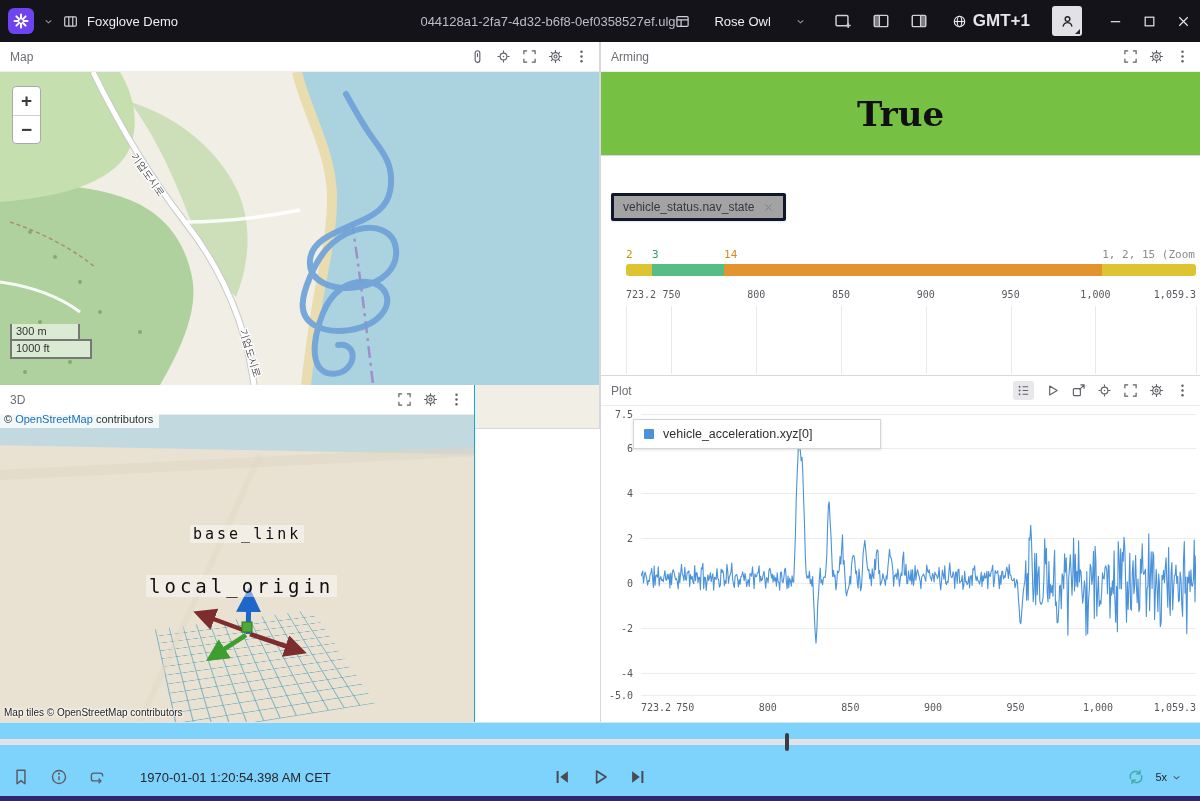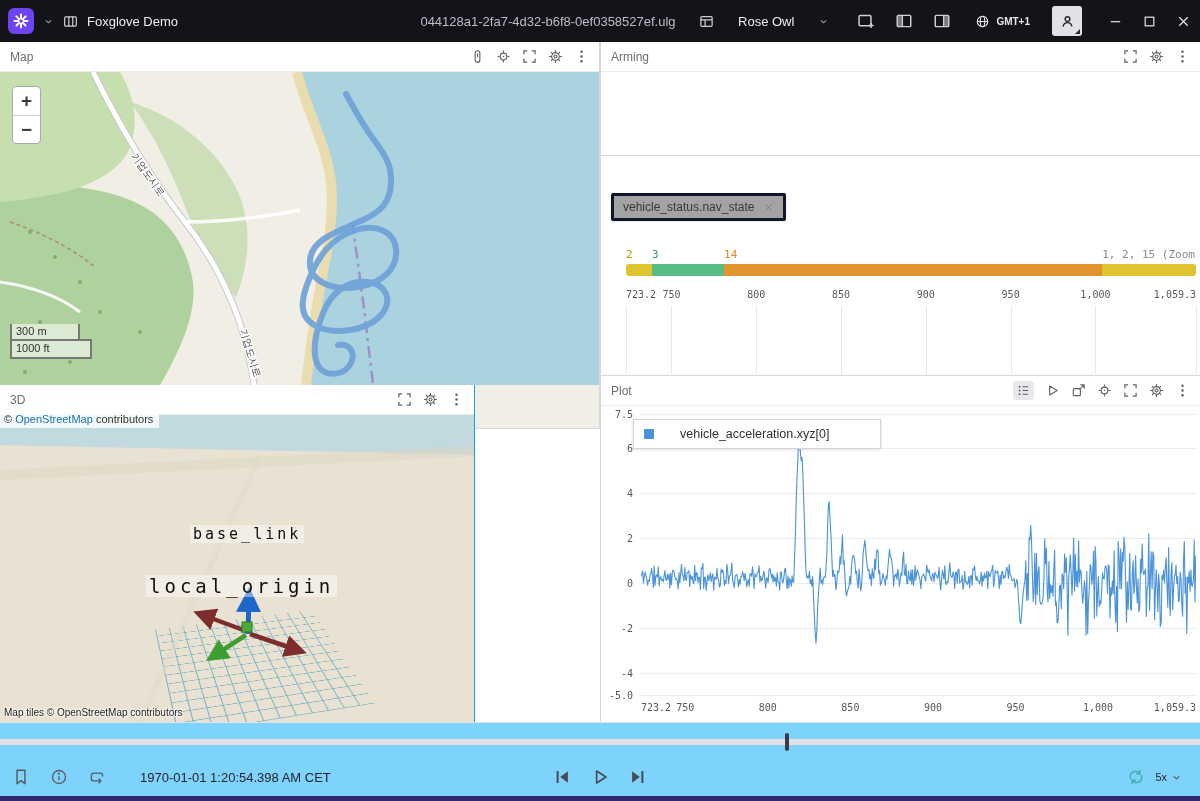--- a/index.html
+++ b/index.html
@@ -21,21 +21,21 @@
   .tb-chev { color:#9a9aa2; }
   .tb-ic { color:#cfcfd6; }
   .tb-label { font-size:13px; color:#ededf2; }
   .tb-file { position:absolute; left:50%; transform:translateX(calc(-50% - 52px)); font-size:13px; color:#bdbdc6; white-space:nowrap; }
   .tb-right { margin-left:auto; display:flex; align-items:center; height:100%; }
   .rose-group { display:flex; align-items:center; gap:24px; padding:0 4px; }
   .tb-btn { display:flex; align-items:center; justify-content:center; width:26px; height:26px; color:#cfcfd6; }
   .tb-gap-lg { margin-left:20px; }
   .tb-gap-md { margin-left:12px; }
   .tz-group { display:flex; align-items:center; gap:6px; margin-left:20px; }
-  .tz-label { font-size:10px; color:#e6e6ea; font-weight:700; }
+  .tz-label { font-size:17px; color:#e6e6ea; font-weight:700; }
   .avatar-btn { position:relative; width:30px; height:30px; background:#e2e2e6; border-radius:3px; margin-left:22px;
                 display:flex; align-items:center; justify-content:center; color:#26262c; }
   .avatar-btn::after { content:''; position:absolute; right:2px; bottom:2px;
                        border-left:5px solid transparent; border-bottom:5px solid #26262c; }
   .win-group { display:flex; align-items:center; margin-left:16px; height:100%; }
   .win-btn { width:34px; height:100%; display:flex; align-items:center; justify-content:center; color:#e4e4e8; }
 
   
   .panel { position:absolute; background:#fff; }
   .panel-header { height:30px; display:flex; align-items:center; padding:0 10px; background:#fff;
@@ -116,21 +116,21 @@
   
   .panel-plot { left:600px; top:375px; width:600px; height:347px; border-left:1px solid #d8d8dc; border-top:1px solid #d8d8dc; }
   .plot-content { position:absolute; left:0; top:30px; right:0; bottom:0; overflow:hidden; }
   .plot-yticks { position:absolute; left:0; top:8px; width:36px; height:281px; }
   .ytick { position:absolute; right:4px; transform:translateY(-50%); font:10px "DejaVu Sans Mono", monospace; color:#57575e; }
   .chart-area { position:absolute; left:40px; top:8px; width:555px; height:281px; }
   .hline { position:absolute; left:0; width:100%; height:1px; background:#ececef; }
   .plot-xticks { position:absolute; left:40px; top:296px; width:555px; height:14px; }
   .plot-legend { position:absolute; left:32px; top:13px; width:248px; height:30px; background:#fff;
                  border:1px solid #d4d4d9; box-shadow:0 1px 3px rgba(0,0,0,.12);
-                 display:flex; align-items:center; gap:26px; padding:0 10px; z-index:4; }
+                 display:flex; align-items:center; gap:9px; padding:0 10px; z-index:4; }
   .legend-swatch { width:10px; height:10px; border-radius:1px; }
   .legend-text { font-size:12.5px; color:#2f2f35; }
 
   
   .playbar { position:absolute; left:0; top:722px; width:1200px; height:79px; background:#7dd3fc; border-top:1px solid #e3e3e6; }
   .scrub-track { position:absolute; left:0; top:16px; width:100%; height:6px; background:#e2e2e6; }
   .scrub-handle { position:absolute; top:10px; width:4px; height:18px; background:#3c3c44; border-radius:2px; z-index:3; }
   .pb-row { position:absolute; left:0; top:36px; width:100%; height:36px; display:flex; align-items:center; }
   .pb-left { display:flex; align-items:center; gap:20px; padding-left:12px; color:#5a5a62; }
   .pb-time { font-size:13px; color:#26262c; margin-left:14px; white-space:nowrap; }
@@ -556,20 +556,21 @@
               <use href="#sym-gear"></use>
             </svg>
           </span>
         <span class="ph-btn">
             <svg class="ic">
               <use href="#sym-kebab"></use>
             </svg>
           </span>
       </span>
     </div>
+    <div class="arming-value" id="arming-value-box" style="background: rgb(118, 192, 67);">True</div>
   </div>
 
   <div class="panel panel-state">
     <div class="state-content">
       <div class="topic-chip">
         <span>vehicle_status.nav_state</span>
         <span>
             <svg class="ic ic-12">
               <use href="#sym-close"></use>
             </svg>

